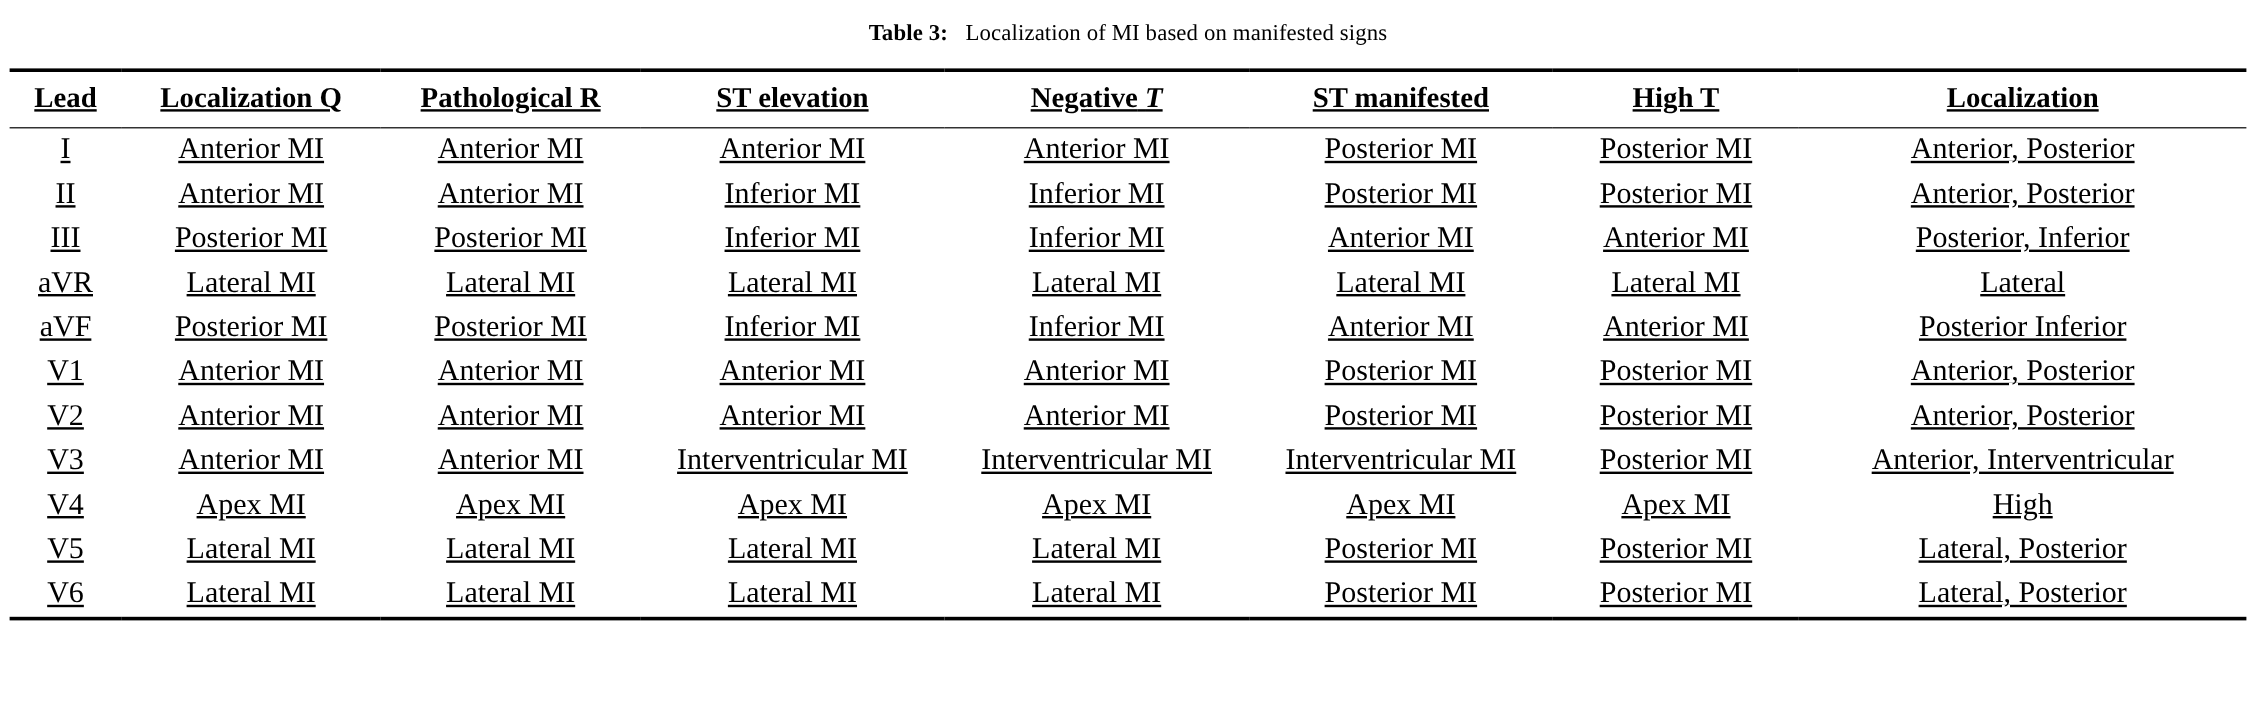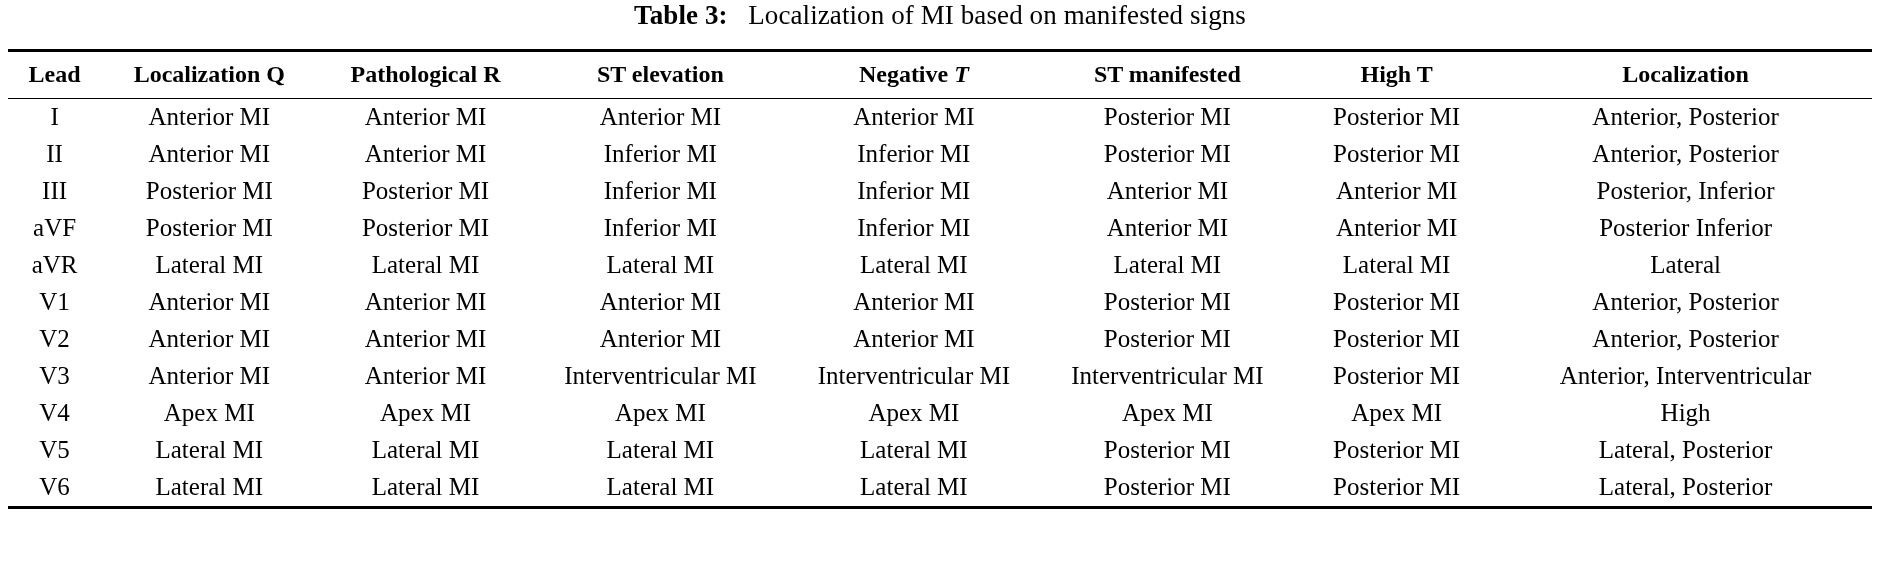--- a/index.html
+++ b/index.html
@@ -15,35 +15,36 @@
     overflow: hidden;
   }
   .page {
     position: relative;
     width: 1880px;
     height: 588px;
     box-sizing: border-box;
   }
   .caption {
     text-align: center;
-    font-size: 27px;
+    font-size: 19px;
     line-height: 1.1;
-    padding-top: 1px;
+    padding-top: 18px;
     padding-bottom: 6px;
     letter-spacing: 0.1px;
   }
   .caption .cap-label {
     font-weight: bold;
   }
   .caption .cap-text {
     font-weight: normal;
   }
   .table-wrap {
     margin: 0 8px;
     padding-top: 12px;
+    text-decoration: underline;
   }
   table.mi-table {
     width: 100%;
     border-collapse: collapse;
     font-size: 25px;
   }
   table.mi-table thead th {
     font-weight: bold;
     font-size: 24px;
     padding: 9px 4px 10px 4px;
@@ -158,38 +159,38 @@
             <td>III</td>
             <td>Posterior MI</td>
             <td>Posterior MI</td>
             <td>Inferior MI</td>
             <td>Inferior MI</td>
             <td>Anterior MI</td>
             <td>Anterior MI</td>
             <td>Posterior, Inferior</td>
           </tr>
           <tr>
+            <td>aVR</td>
+            <td>Lateral MI</td>
+            <td>Lateral MI</td>
+            <td>Lateral MI</td>
+            <td>Lateral MI</td>
+            <td>Lateral MI</td>
+            <td>Lateral MI</td>
+            <td>Lateral</td>
+          </tr>
+          <tr>
             <td>aVF</td>
             <td>Posterior MI</td>
             <td>Posterior MI</td>
             <td>Inferior MI</td>
             <td>Inferior MI</td>
             <td>Anterior MI</td>
             <td>Anterior MI</td>
             <td>Posterior Inferior</td>
-          </tr>
-          <tr>
-            <td>aVR</td>
-            <td>Lateral MI</td>
-            <td>Lateral MI</td>
-            <td>Lateral MI</td>
-            <td>Lateral MI</td>
-            <td>Lateral MI</td>
-            <td>Lateral MI</td>
-            <td>Lateral</td>
           </tr>
           <tr>
             <td>V1</td>
             <td>Anterior MI</td>
             <td>Anterior MI</td>
             <td>Anterior MI</td>
             <td>Anterior MI</td>
             <td>Posterior MI</td>
             <td>Posterior MI</td>
             <td>Anterior, Posterior</td>

